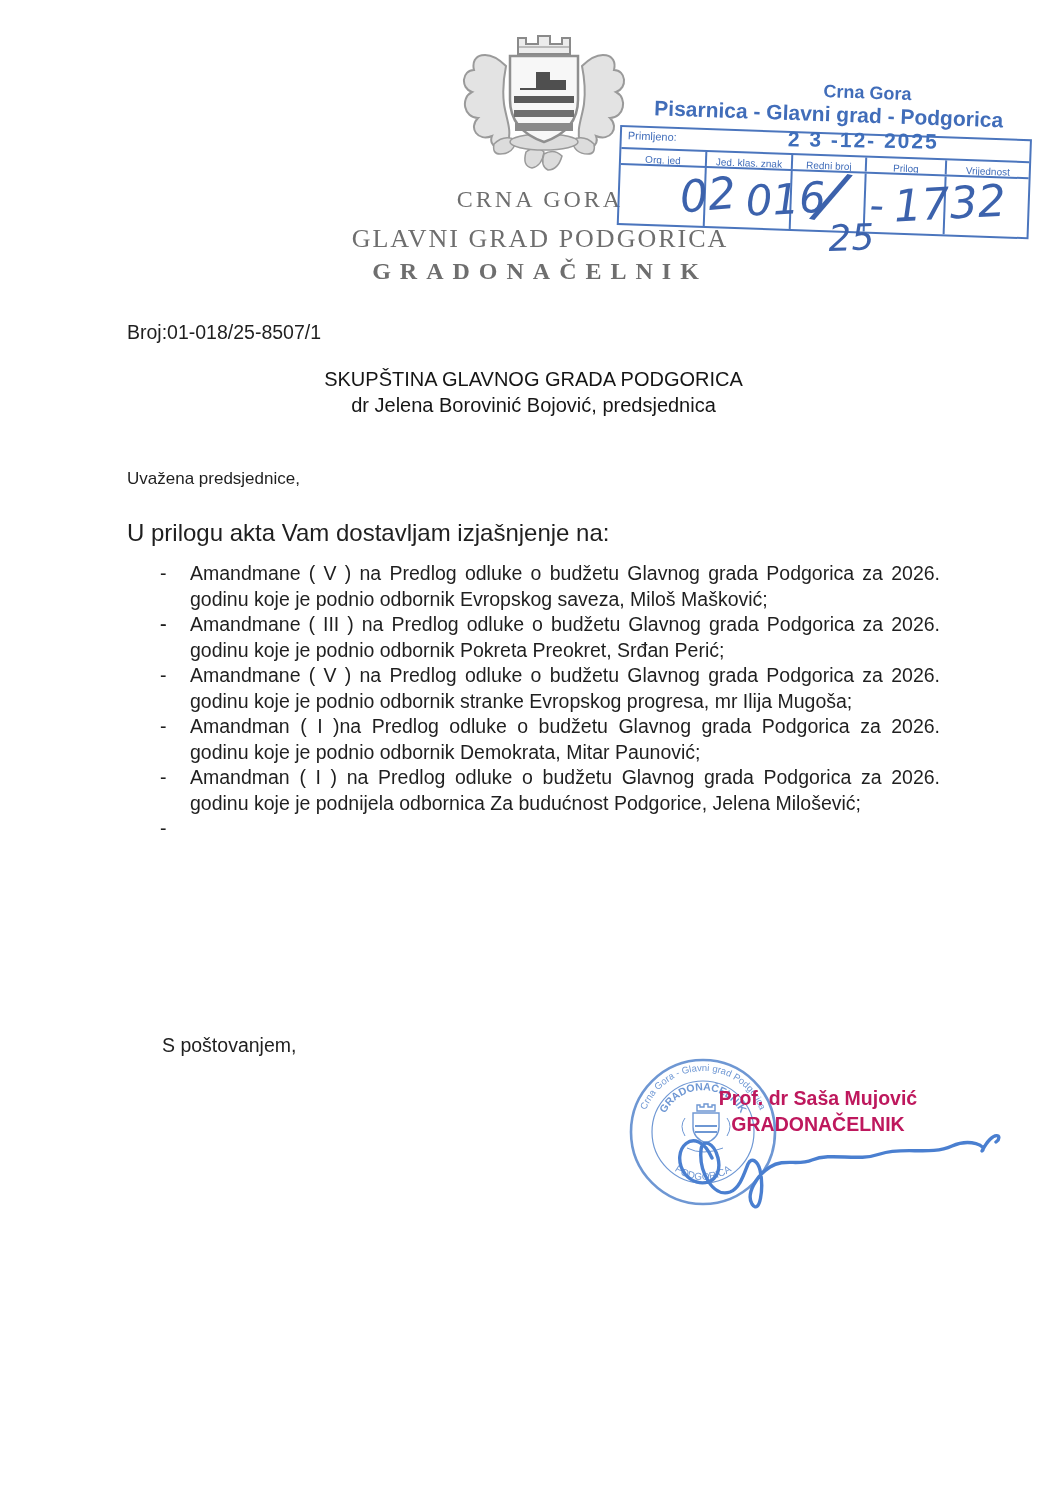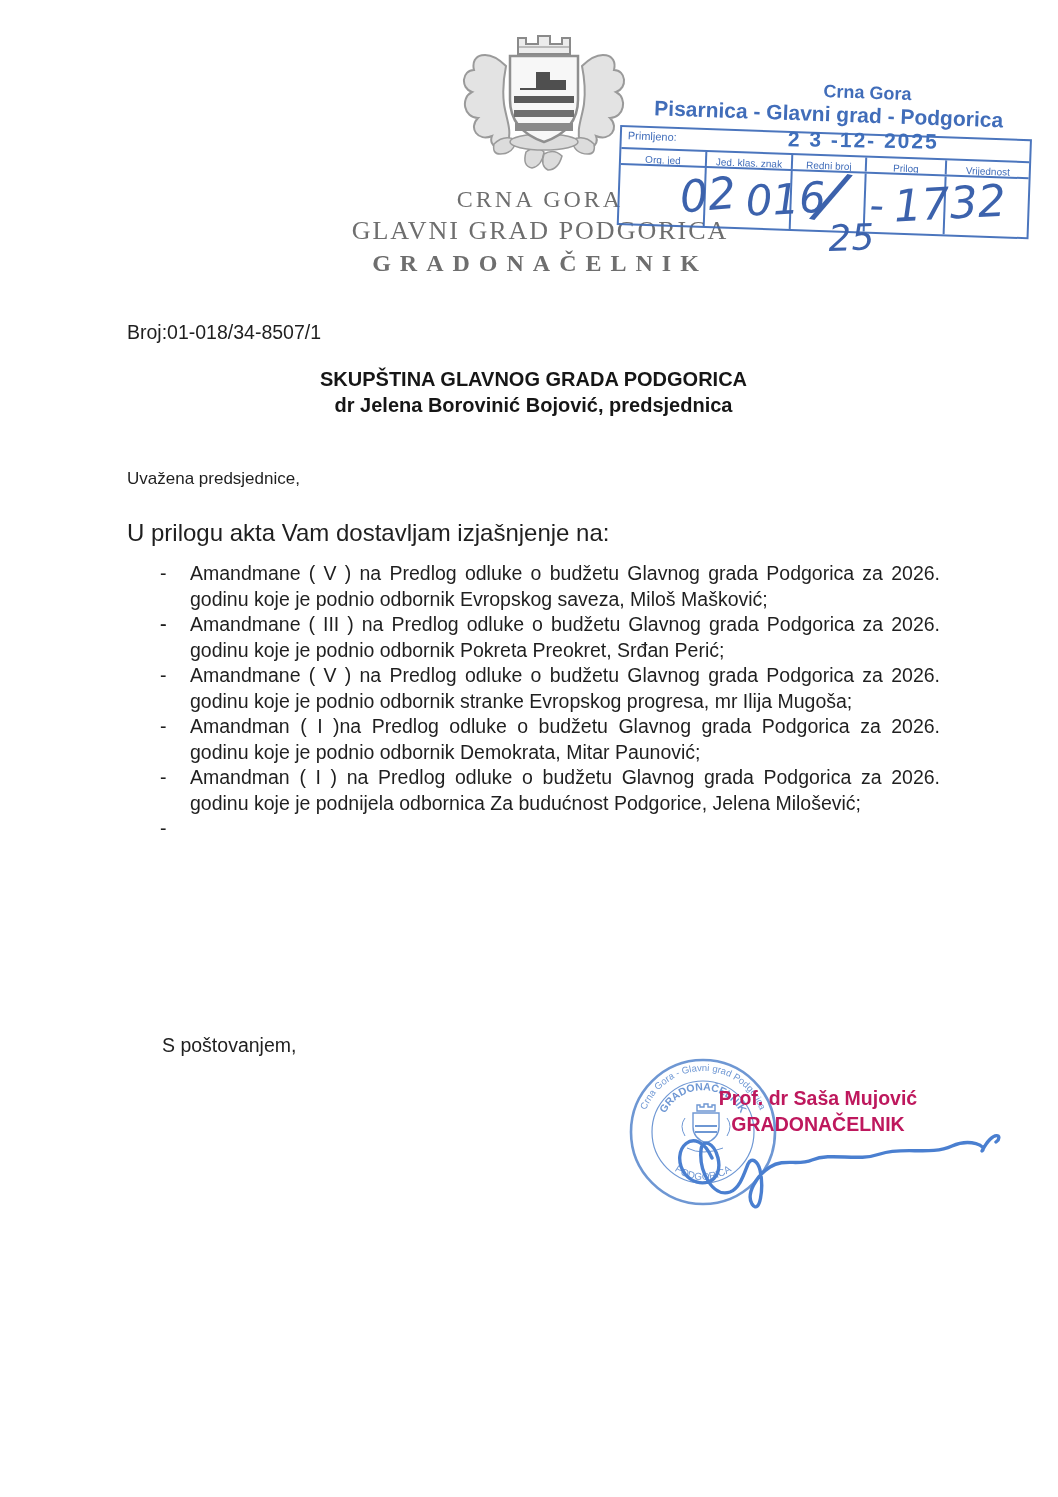--- a/index.html
+++ b/index.html
@@ -12,21 +12,21 @@
     color:#1f1f1f;
   }
   
   .coat-of-arms{position:absolute;left:448px;top:26px;width:192px;height:150px;}
   .letterhead{
     position:absolute;left:230px;top:186px;width:620px;
     text-align:center;color:#6e6e6e;
     font-family:"Liberation Serif",serif;
   }
   .lh-country{font-size:24px;letter-spacing:3px;}
-  .lh-city{font-size:26px;letter-spacing:2px;margin-top:3px;}
+  .lh-city{font-size:26px;letter-spacing:2px;margin-top:11px;}
   .lh-office{font-size:24px;font-weight:bold;letter-spacing:9px;margin-top:4px;}
   
   .receipt-stamp{
     position:absolute;left:622px;top:74px;width:416px;
     color:#3161b4;transform:rotate(2deg);transform-origin:left top;
     opacity:.92;
   }
   .rs-line1{font-size:18px;font-weight:600;text-align:center;transform:translateX(38px);}
   .rs-line2{font-size:21px;font-weight:bold;text-align:center;white-space:nowrap;margin-top:0;}
   .rs-table{border:2px solid #3c6ab8;margin-top:6px;width:408px;position:relative;}
@@ -51,21 +51,21 @@
   .hw-02{left:62px;top:96px;font-size:44px;transform:rotate(-7deg);}
   .hw-016{left:128px;top:99px;font-size:42px;transform:rotate(-5deg);}
   .hw-slash{left:202px;top:82px;font-size:64px;transform:rotate(12deg);}
   .hw-25{left:212px;top:138px;font-size:36px;transform:rotate(-4deg);}
   .hw-dash{left:252px;top:102px;font-size:40px;}
   .hw-1732{left:276px;top:96px;font-size:44px;transform:rotate(-5deg);}
   
   .doc-meta{position:absolute;left:127px;top:321px;width:813px;display:flex;
     justify-content:space-between;font-size:19.5px;}
   .recipient{position:absolute;left:127px;top:366px;width:813px;text-align:center;
-    font-size:20px;font-weight:bold;line-height:26px;color:#161616;}
+    font-size:20px;font-weight:normal;line-height:26px;color:#161616;}
   .salutation{position:absolute;left:127px;top:469px;font-size:17px;}
   .intro{position:absolute;left:127px;top:519px;font-size:24px;}
   .items{position:absolute;left:127px;top:561px;width:813px;margin:0;padding:0;list-style:none;
     font-size:19.5px;line-height:25.5px;}
   .items li{position:relative;padding-left:63px;text-align:justify;}
   .items .dash{position:absolute;left:33px;top:0;}
   .closing{position:absolute;left:127px;top:1034px;font-size:19.5px;margin-left:35px;}
   
   .round-stamp{position:absolute;left:627px;top:1056px;width:152px;height:152px;opacity:.85;}
   .sign-block{position:absolute;left:688px;top:1085px;width:260px;text-align:center;
@@ -134,21 +134,21 @@
     <div class="rs-date">2 3 -12- 2025</div>
     <span class="hand hw-02">02</span>
     <span class="hand hw-016">016</span>
     <span class="hand hw-slash">/</span>
     <span class="hand hw-25">25</span>
     <span class="hand hw-dash">-</span>
     <span class="hand hw-1732">1732</span>
   </div>
 
   <div class="doc-meta">
-    <span>Broj:01-018/34-8507/1</span>
+    <span>Broj:01-018/25-8507/1</span>
   </div>
 
   <div class="recipient">
     <div>SKUPŠTINA GLAVNOG GRADA PODGORICA</div>
     <div>dr Jelena Borovinić Bojović, predsjednica</div>
   </div>
 
   <div class="salutation">Uvažena predsjednice,</div>
   <div class="intro">U prilogu akta Vam dostavljam izjašnjenje na:</div>
 

